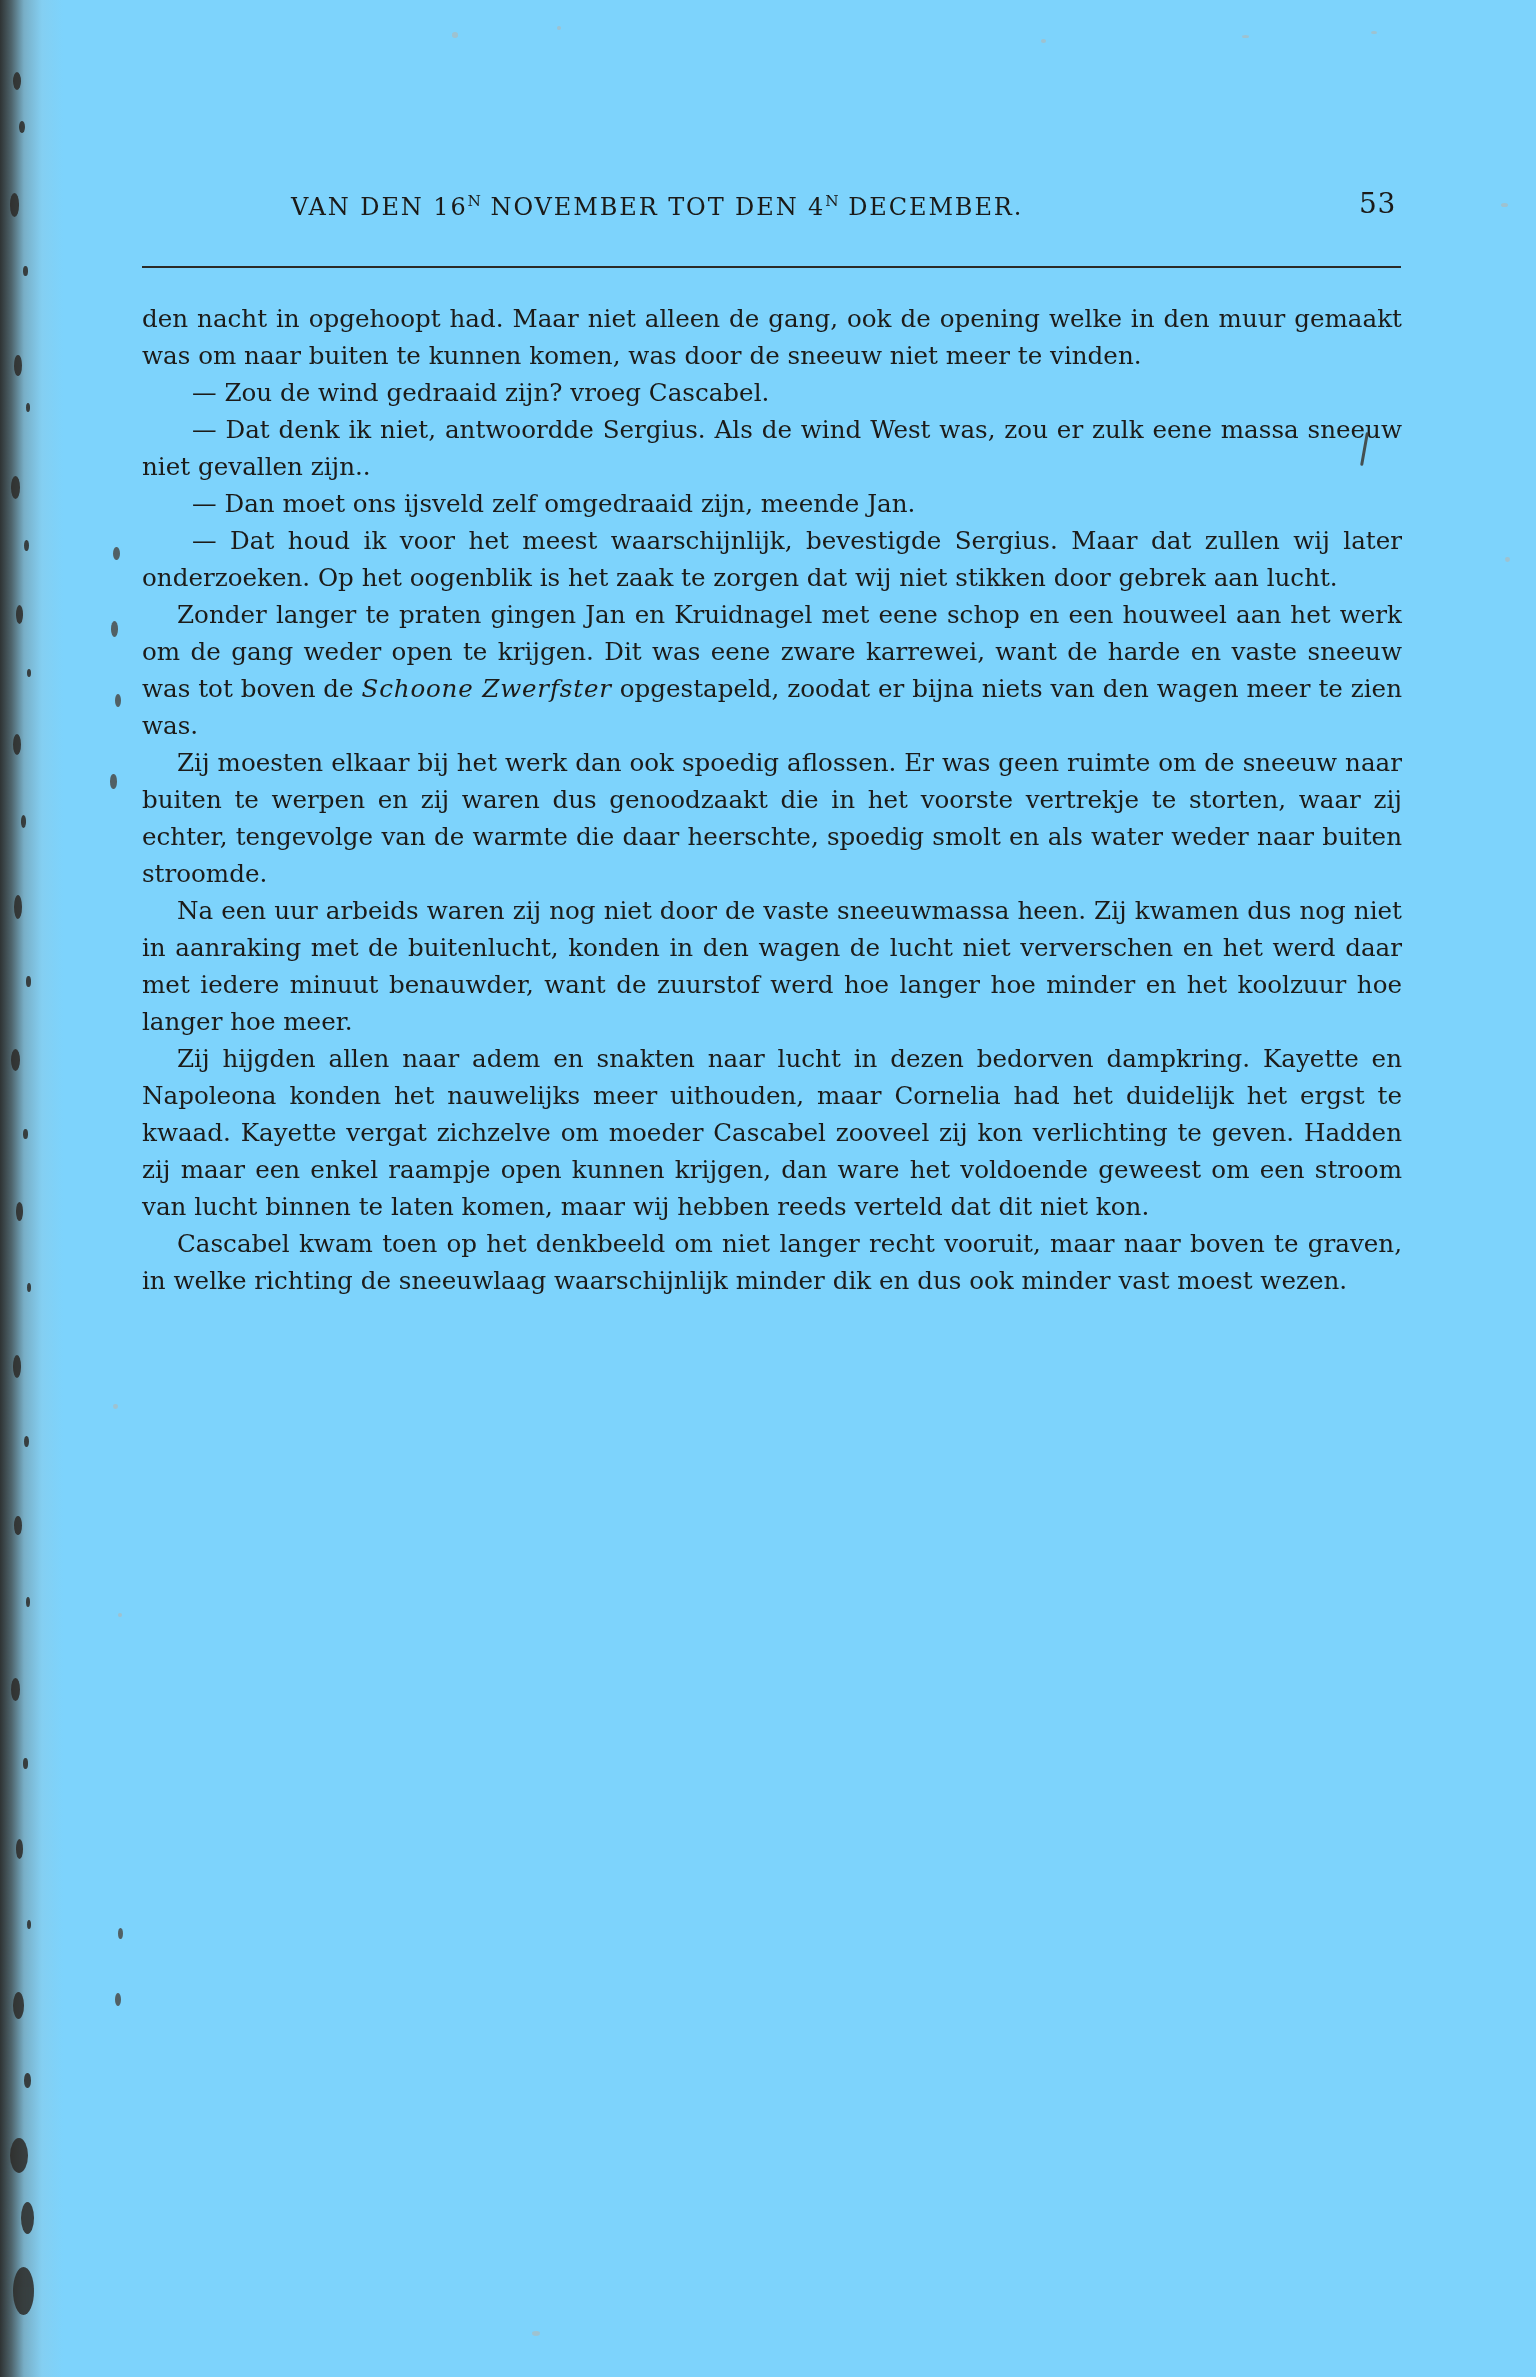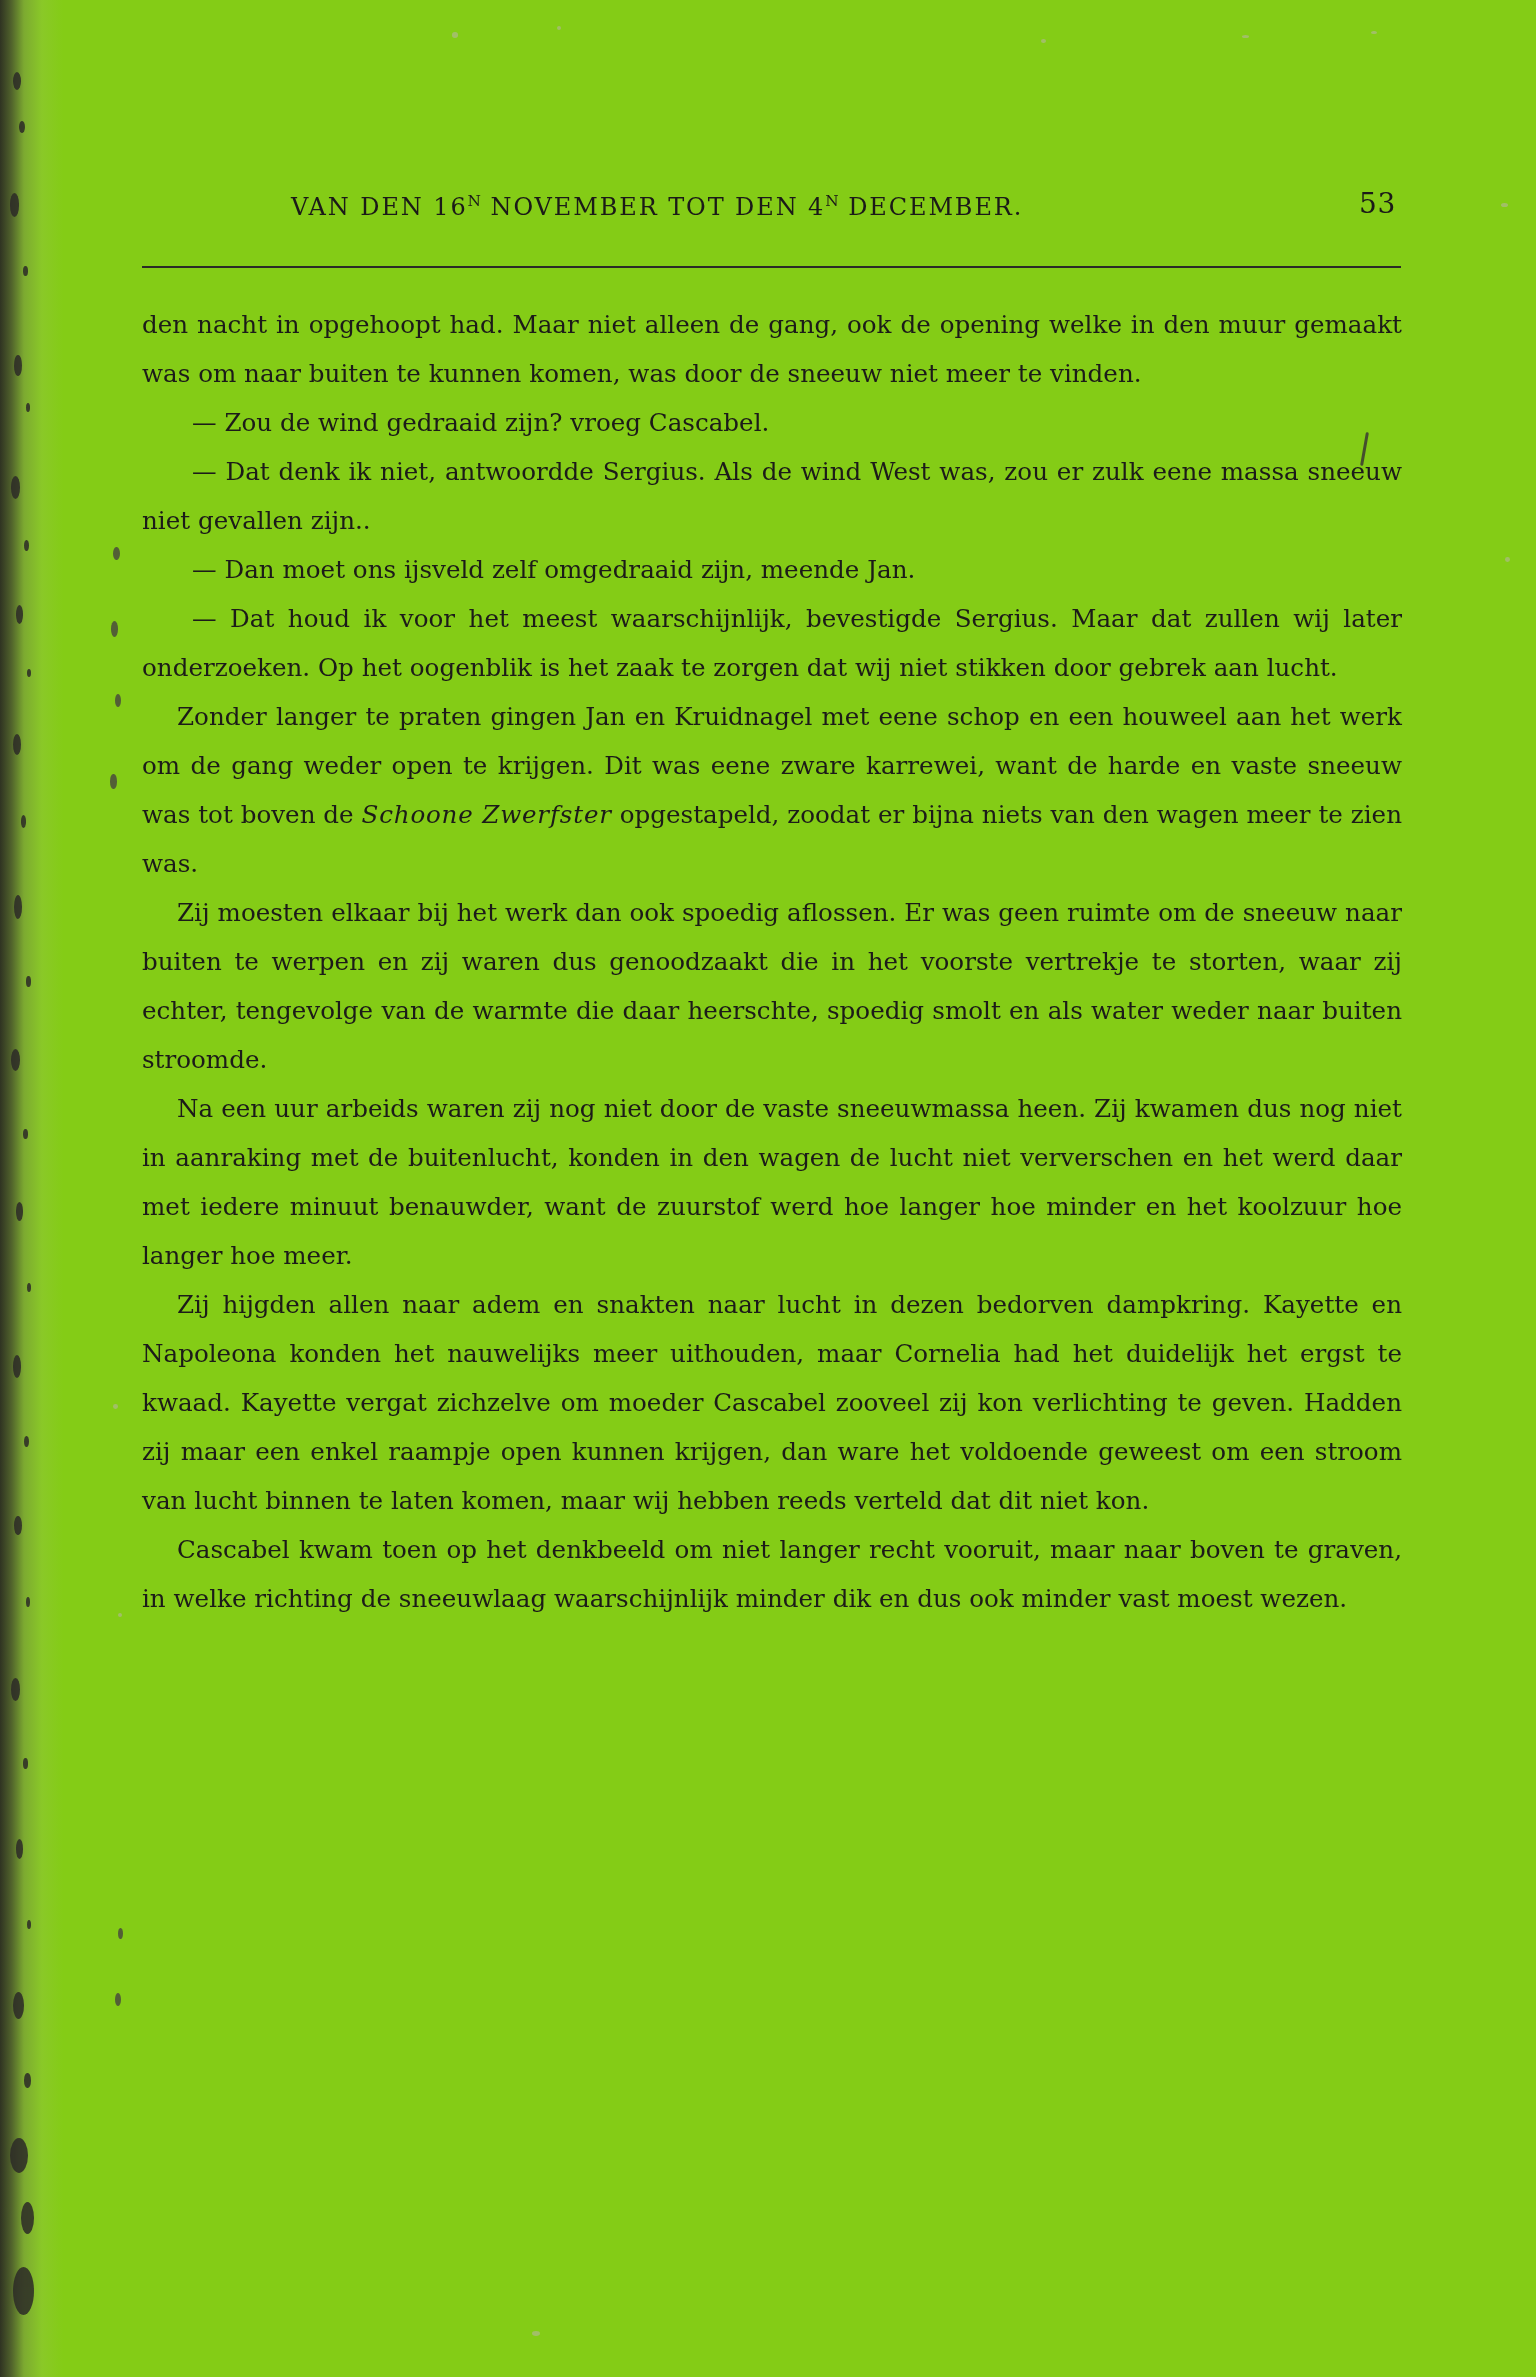--- a/index.html
+++ b/index.html
@@ -12,21 +12,21 @@
     height: 2377px;
     position: relative;
     font-family: "DejaVu Serif", serif;
     overflow: hidden;
   }
 
   
   .page {
     position: absolute;
     inset: 0;
-    background: #84cc16;
+    background: #7dd3fc;
   }
 
   
   .gutter-shadow {
     position: absolute;
     left: 0;
     top: 0;
     width: 63px;
     height: 2377px;
     background:
@@ -110,21 +110,21 @@
     background: #2b2a27;
   }
 
   
   .body-col {
     position: absolute;
     left: 142px;
     top: 300px;
     width: 1260px;
     font-size: 24.6px;
-    line-height: 49px;
+    line-height: 37px;
     color: #1c1b19;
     text-align: justify;
     text-justify: inter-word;
   }
   .body-col p {
     margin: 0;
     text-indent: 0;
   }
   .body-col p.ind {
     text-indent: 35px;

